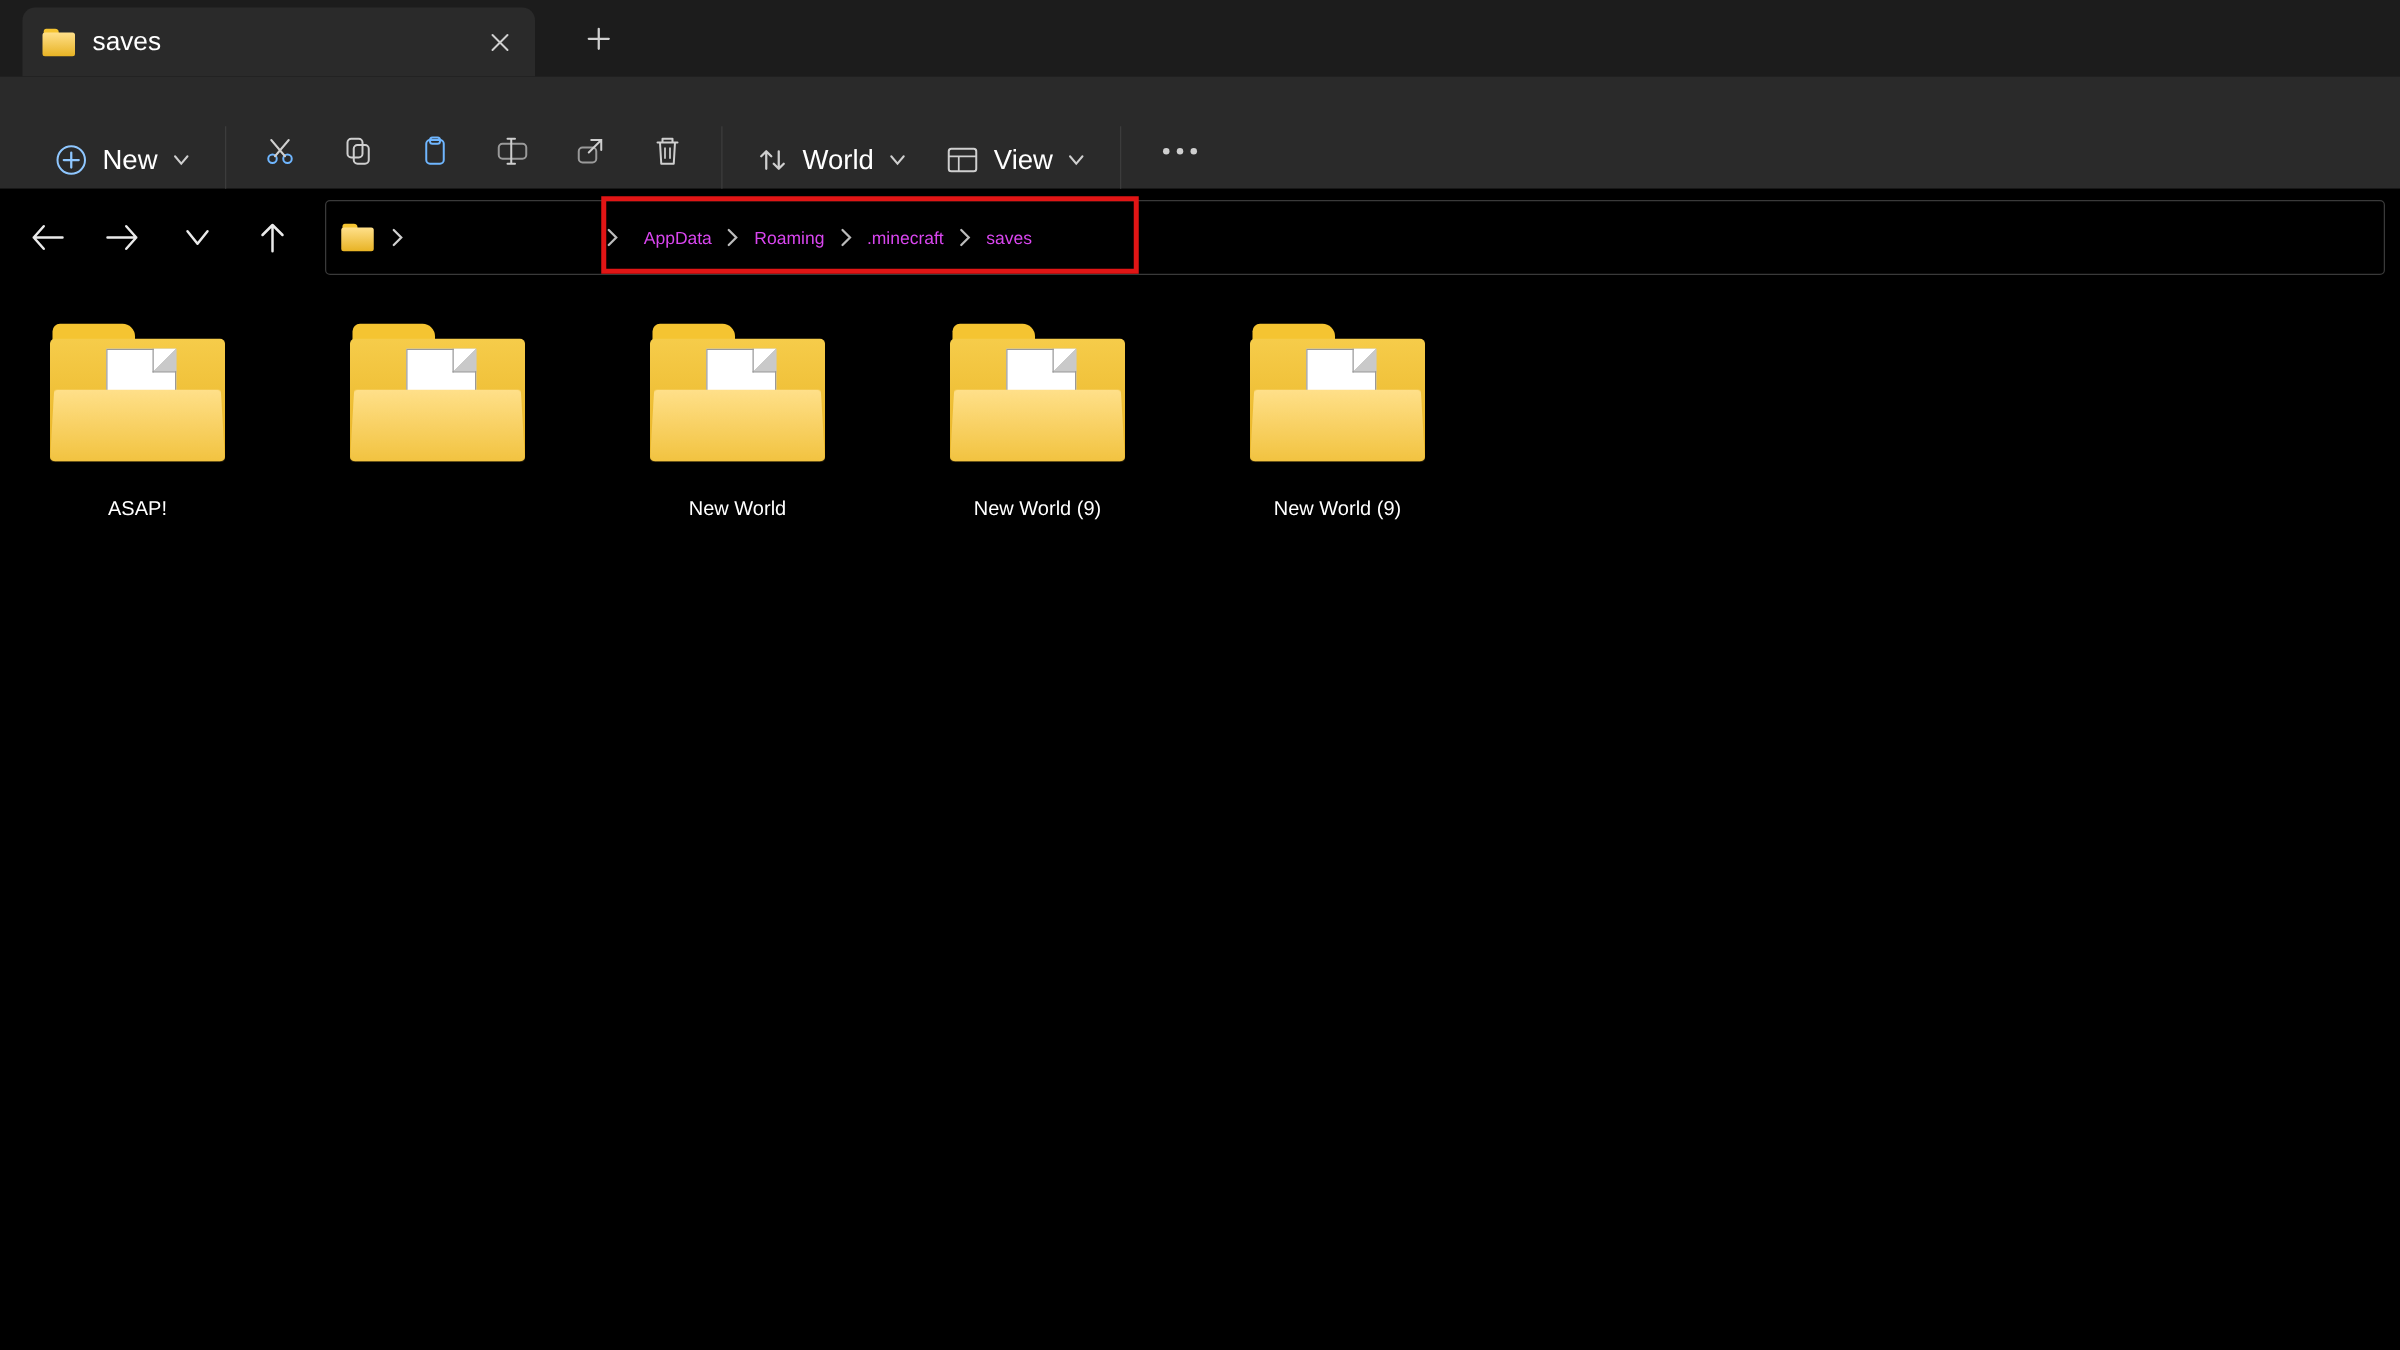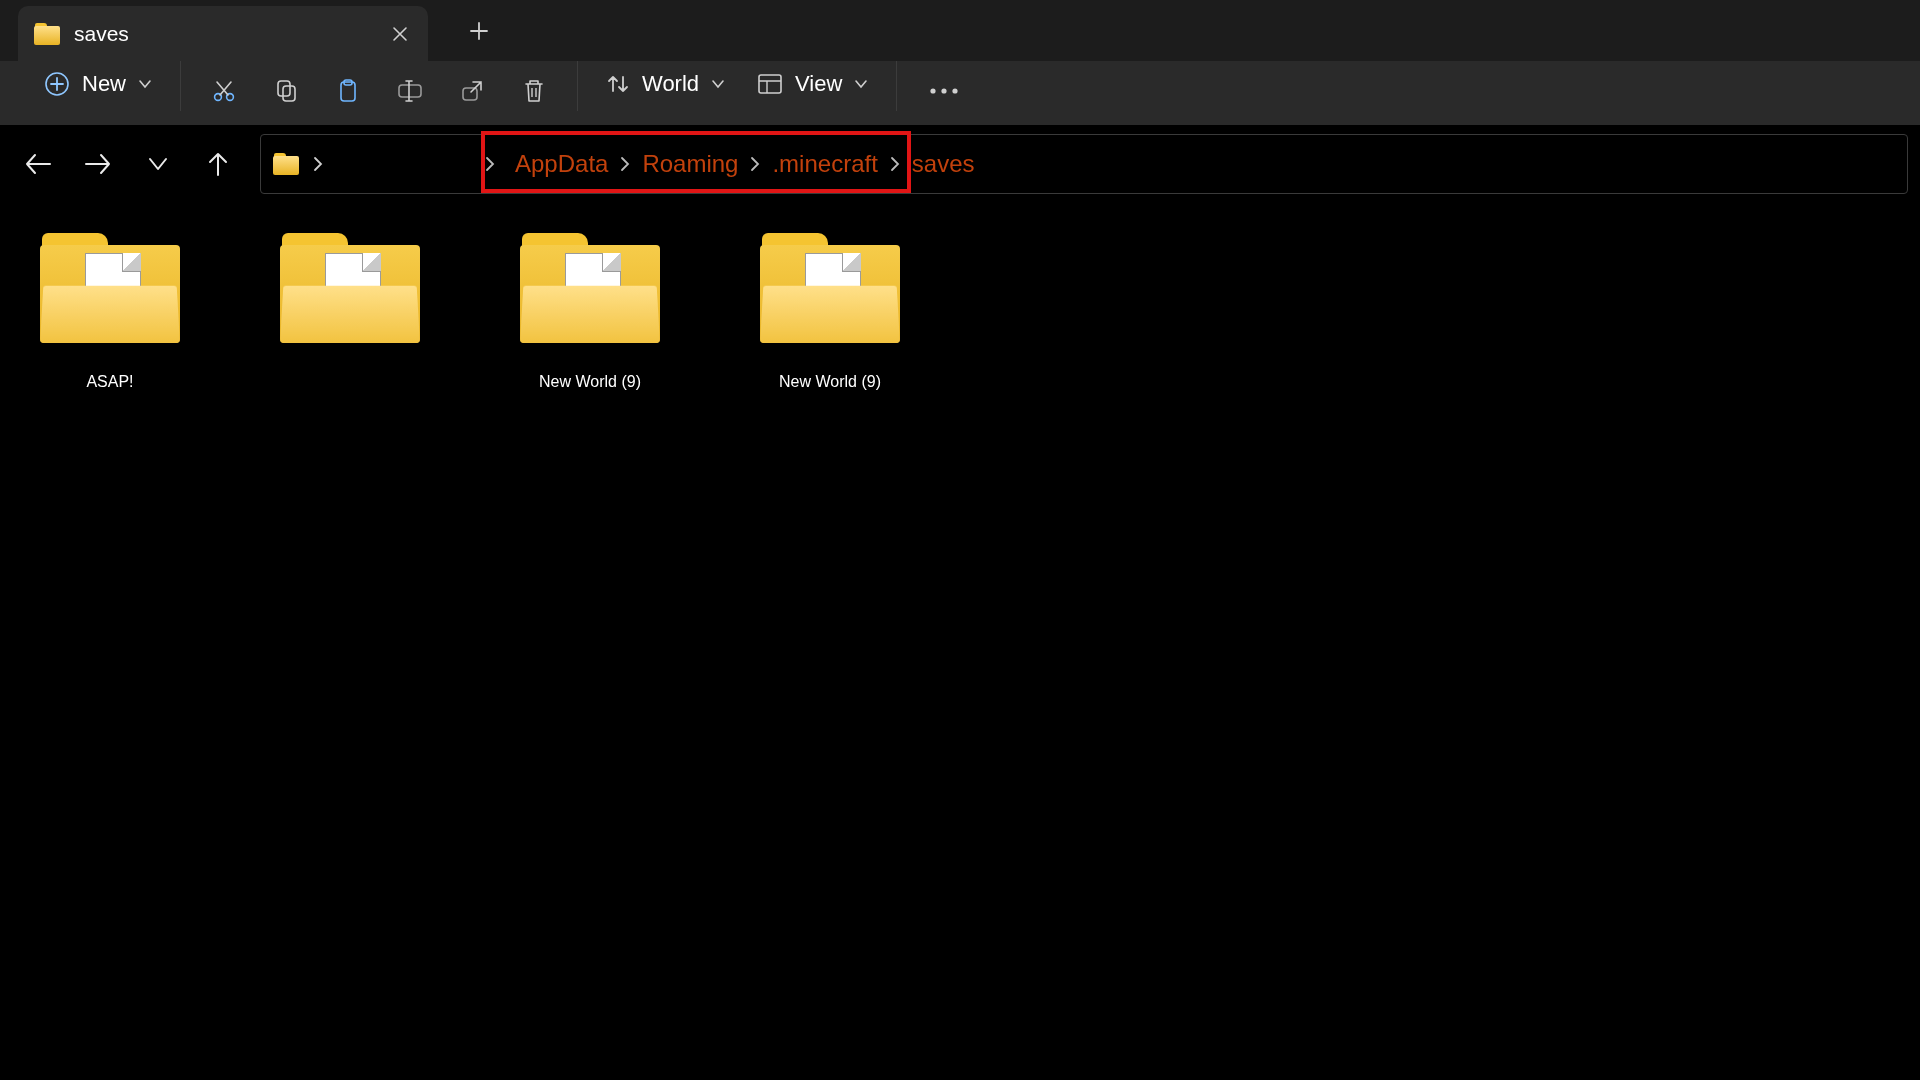--- a/index.html
+++ b/index.html
@@ -28,22 +28,22 @@
   .tab .close { width: 24px; height: 24px; display: flex; align-items: center; justify-content: center; color: #d0d0d0; cursor: pointer; }
   .newtab {
     width: 46px; height: 46px; margin-left: 28px;
     display: flex; align-items: center; justify-content: center;
     color: #d0d0d0; cursor: pointer;
   }
 
   
   .toolbar {
     display: flex;
-    align-items: flex-start;
-    height: 64px;
+    align-items: flex-end;
+    height: 90px;
     background: #2a2a2a;
     padding: 0 28px;
     gap: 0;
   }
   .btn {
     display: flex;
     align-items: center;
     gap: 12px;
     padding: 10px 16px;
     color: #fff;
@@ -83,22 +83,22 @@
     border-radius: 4px;
     display: flex;
     align-items: center;
     padding: 0 10px;
     gap: 8px;
     position: relative;
     margin-left: 8px;
   }
   .root-chevron { color: #cfcfcf; margin-left: 6px; }
   .crumb {
-    font-size: 24px;
-    color: #c2410c;
+    font-size: 14px;
+    color: #d946ef;
     padding: 4px 6px;
     cursor: pointer;
     white-space: nowrap;
   }
   .crumb-sep { color: #bbb; padding: 0 6px; }
   .highlight-box {
     position: absolute;
     border: 4px solid #e11515;
     pointer-events: none;
   }
@@ -367,20 +367,29 @@
         <div class="folder-front"></div>
       </div>
     </div>
     <div class="item">
       <div class="folder-icon">
         <div class="folder-tab"></div>
         <div class="folder-back"></div>
         <div class="folder-page"></div>
         <div class="folder-front"></div>
       </div>
+      <div class="label">New World</div>
+    </div>
+    <div class="item">
+      <div class="folder-icon">
+        <div class="folder-tab"></div>
+        <div class="folder-back"></div>
+        <div class="folder-page"></div>
+        <div class="folder-front"></div>
+      </div>
       <div class="label">New World (9)</div>
     </div>
     <div class="item">
       <div class="folder-icon">
         <div class="folder-tab"></div>
         <div class="folder-back"></div>
         <div class="folder-page"></div>
         <div class="folder-front"></div>
       </div>
       <div class="label">New World (9)</div>

